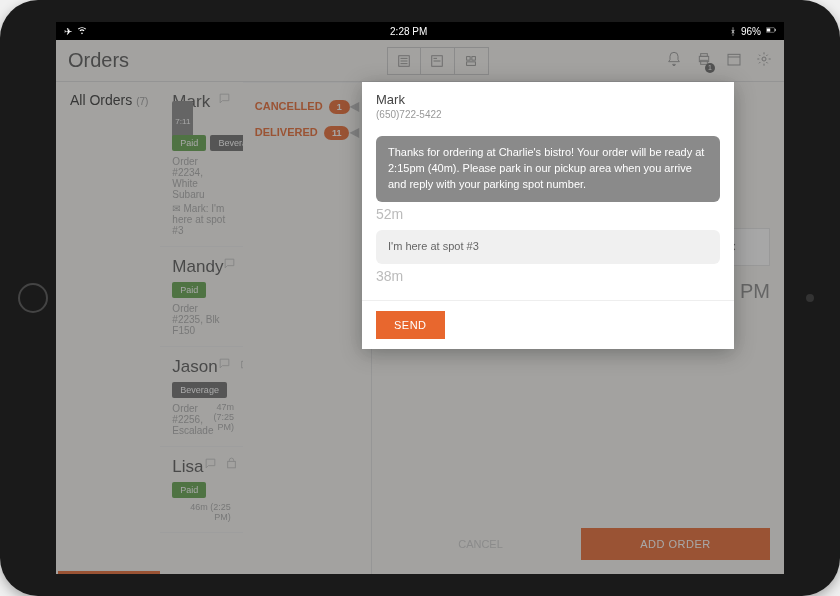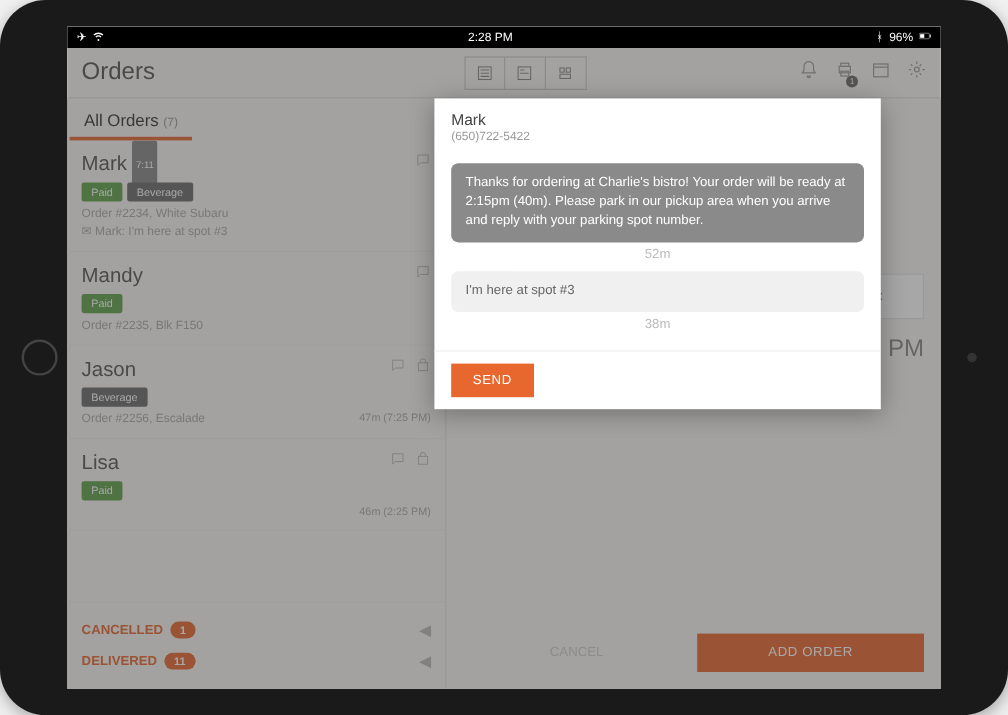--- a/index.html
+++ b/index.html
@@ -14,21 +14,21 @@
   .app{position:relative;height:calc(100% - 18px);display:flex;flex-direction:column}
   .topbar{height:42px;background:#f7f6f2;border-bottom:1px solid #ddd;display:flex;align-items:center;padding:0 12px;justify-content:space-between}
   .topbar-title{font-size:20px;color:#555}
   .topbar-mid{display:flex;gap:0;margin-left:80px}
   .tb-ic{width:34px;height:28px;border:1px solid #ccc;display:flex;align-items:center;justify-content:center;color:#888;font-size:14px}
   .tb-ic+.tb-ic{border-left:none}
   .topbar-right{display:flex;gap:14px;align-items:center;color:#999;font-size:16px}
   .ic-badge{position:relative}
   .badge-dot{position:absolute;bottom:-2px;right:-3px;width:10px;height:10px;border-radius:50%;background:#666;color:#fff;font-size:7px;display:flex;align-items:center;justify-content:center}
   .content{display:flex;flex:1;overflow:hidden}
-  .sidebar{width:316px;border-right:1px solid #e0e0e0;display:flex;flex-direction:column;overflow:hidden}
+  .sidebar{width:316px;border-right:1px solid #e0e0e0;display:flex;overflow:hidden}
   .tabhdr{padding:10px 12px 6px;font-size:14px;color:#333;border-bottom:3px solid #e8672e;width:fit-content;margin-left:2px}
   .tabhdr .cnt{color:#999;font-size:10px}
   .order-list{flex:1;overflow-y:auto}
   .order{padding:10px 12px;border-bottom:1px solid #eee;position:relative}
   .ord-top{display:flex;justify-content:space-between;align-items:flex-start}
   .ord-name{font-size:17px;color:#555}
   .ord-flag{font-size:8px;background:#888;color:#fff;padding:16px 3px;border-radius:2px;vertical-align:middle}
   .pills{display:flex;gap:4px;margin-top:5px}
   .pill{font-size:9px;padding:3px 8px;border-radius:2px;color:#fff}
   .pill-paid{background:#5fa04a}
@@ -60,21 +60,21 @@
   .btn-add{flex:1;background:#e8672e;color:#fff;font-size:11px;padding:10px;text-align:center;letter-spacing:.5px}
   .chat{position:absolute;top:60px;left:306px;width:372px;background:#fff;box-shadow:0 4px 20px rgba(0,0,0,.3);z-index:10;padding:0}
   .chat::before{content:"";position:absolute;left:-10px;top:28px;border:10px solid transparent;border-right-color:#fff}
   .chat-hdr{padding:10px 14px 8px}
   .chat-name{font-size:13px;color:#444;font-weight:500}
   .chat-phone{font-size:10px;color:#999;margin-top:2px}
   .chat-body{padding:8px 14px;max-height:220px;overflow-y:auto}
   .bubble{padding:9px 12px;border-radius:6px;font-size:11px;line-height:1.45;margin-bottom:4px;position:relative}
   .bubble.out{background:#8a8a8a;color:#fff}
   .bubble.in{background:#f0f0f0;color:#666}
-  .bub-time{font-size:11px;color:#bbb;text-align:center;margin-bottom:8px}
+  .bub-time{font-size:14px;color:#bbb;text-align:left;margin-bottom:8px}
   .chat-ft{border-top:1px solid #eee;padding:10px 14px;display:flex;align-items:center;gap:10px}
   .chat-in{flex:1;border:none;font-size:12px;color:#555;outline:none}
   .chat-send{background:#e8672e;color:#fff;font-size:11px;padding:8px 18px;border:none;letter-spacing:.5px}
   svg{width:1em;height:1em;fill:currentColor}
 </style>
 </head>
 <body>
 
 <div class="tablet">
   <div class="home-btn"></div>

